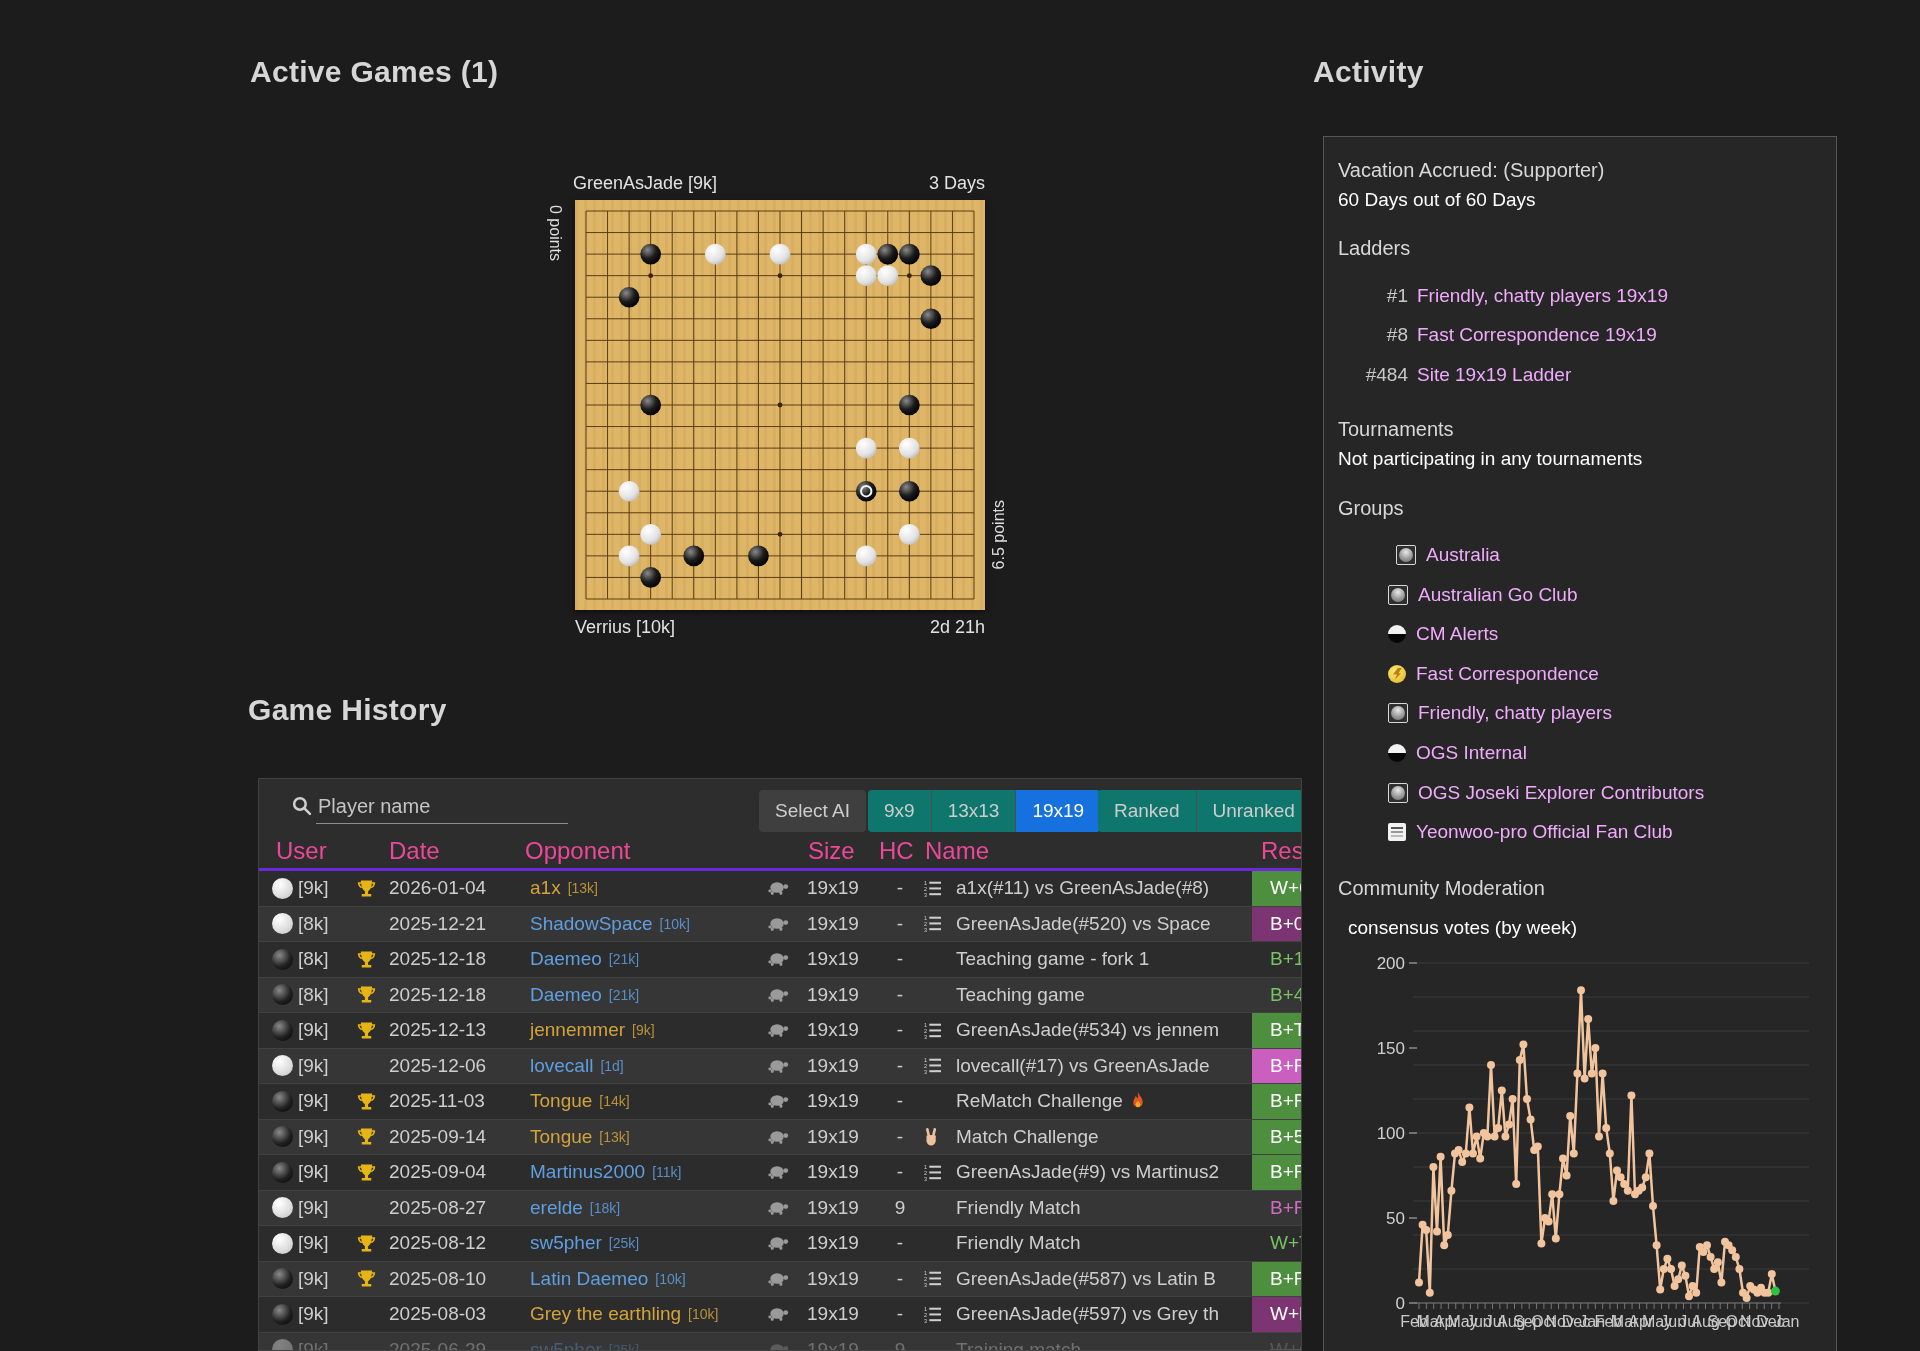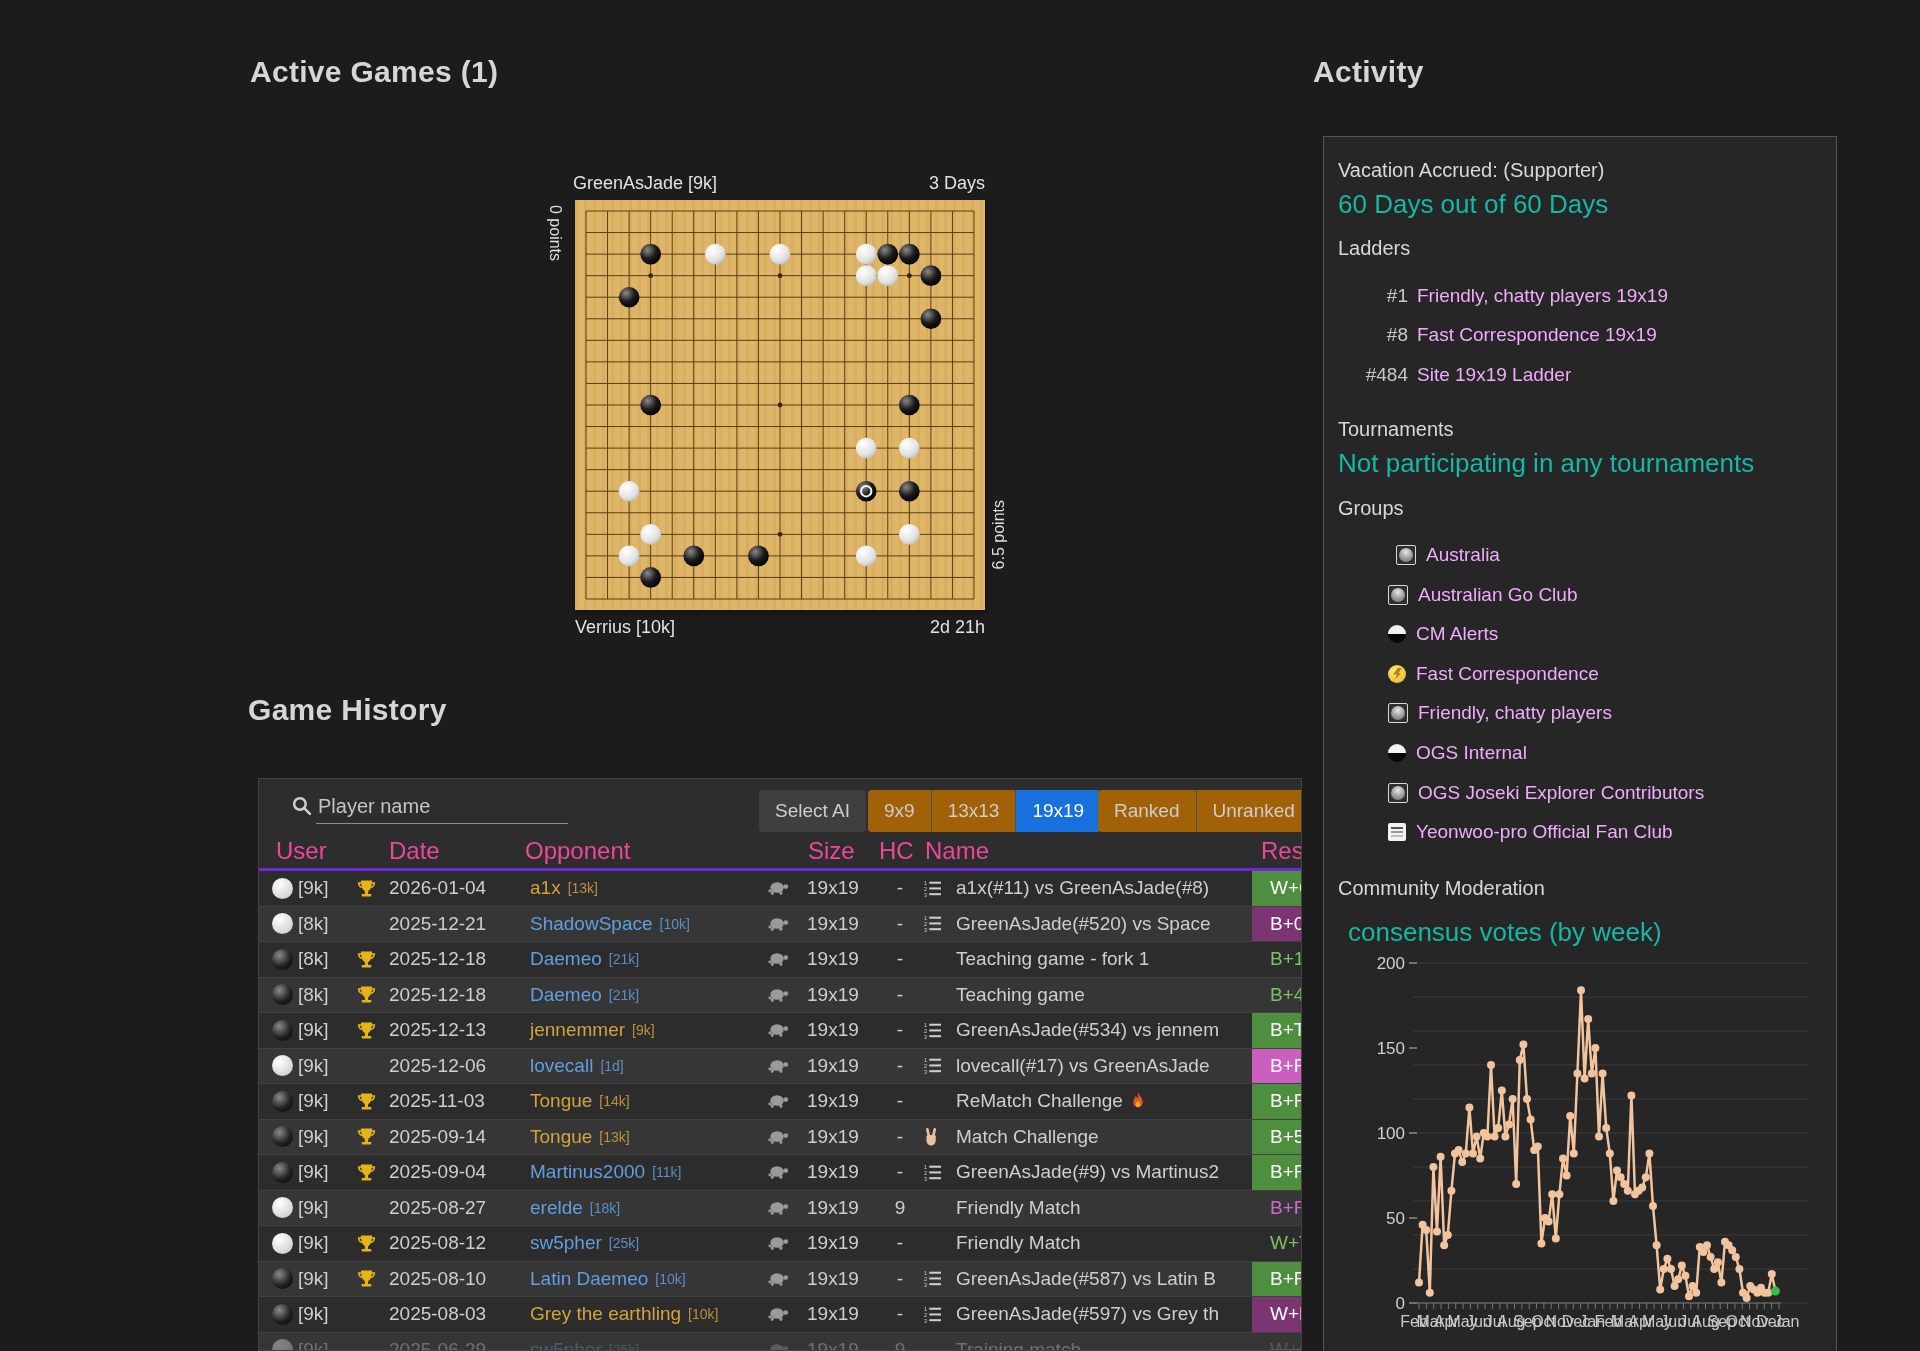--- a/index.html
+++ b/index.html
@@ -30,21 +30,21 @@
   #gh-search-icon{position:absolute;left:32px;top:16px}
   #gh-search{
     position:absolute;left:57px;top:10px;width:248px;height:32px;
     background:transparent;border:none;border-bottom:1px solid #8d8d8d;
     color:#e2e2e2;font-size:20px;font-family:"Liberation Sans",sans-serif;outline:none;
   }
   #gh-search::placeholder{color:#c4c4c4;opacity:1}
   .btn,.btn-group{position:absolute;top:11px;height:42px;box-sizing:border-box}
   .btn{background:#3f3f3f;border-radius:4px;color:#cdcdcd;font-size:19px;
        display:flex;align-items:center;justify-content:center;padding:0 16px;cursor:pointer}
-  .btn-group{display:flex;background:#a16207;border-radius:4px;overflow:hidden}
+  .btn-group{display:flex;background:#0f766e;border-radius:4px;overflow:hidden}
   .btn-group .seg{display:flex;align-items:center;justify-content:center;padding:0 16px;
        font-size:19px;color:#cdcdcd;border-right:1px solid #4e4e4e;cursor:pointer}
   .btn-group .seg:last-child{border-right:none}
   .btn-group .seg.active{background:#1670dd;color:#fff}
   #gh-header{position:relative;height:35px;font-size:24px;color:#ec4899;border-bottom:3px solid #6d28d9}
   #gh-header span{position:absolute;top:0;bottom:0;display:flex;align-items:center;white-space:nowrap}
   #gh-rows{position:relative}
   .gh-row{position:relative;height:34.5px;border-bottom:1px solid #414141;font-size:19px;color:#cecece}
   .gh-row:nth-child(even){background:#363636}
   .gh-row:nth-child(odd){background:#2c2c2c}
@@ -68,21 +68,21 @@
   .res-annulled{color:#8b8b8b;text-decoration:line-through}
   .nm-icon{margin-right:7px;display:inline-flex;align-items:center}
 
   
   #activity-panel{
     position:absolute;left:1323px;top:136px;width:514px;height:1260px;
     background:#262626;border:1px solid #555;box-sizing:border-box;
   }
   .ap{position:absolute;white-space:nowrap}
   .ap.bold{font-weight:normal;color:#d8d8d8;font-size:20px}
-  .ap.body{color:#14b8a6;font-size:26px}
+  .ap.body{color:#ffffff;font-size:19px}
   .ladder-item,.group-item{position:absolute;display:flex;align-items:center;font-size:19px}
   .ladder-num{display:inline-block;width:70px;text-align:right;margin-right:9px;color:#c9c9c9}
   a.link{color:#f0abfc;text-decoration:none;cursor:pointer}
   .gicon{width:18px;height:18px;display:inline-block;margin-right:10px;flex:none;position:relative}
   .gicon.stone-square{border:1.5px solid #d8d8d8;background:#2f2f2f;border-radius:2px}
   .gicon.stone-square::after{content:"";position:absolute;inset:2px;border-radius:50%;
       background:radial-gradient(circle at 50% 30%,#e9e9e9,#9a9a9a 55%,#6f6f6f)}
   .gicon.half-circle{border-radius:50%;background:linear-gradient(#f2f2f2 48%,#070707 52%)}
   .gicon.coin{border-radius:50%;background:radial-gradient(circle at 40% 35%,#ffe97a,#e0b31d)}
   .gicon.coin::after{content:"";position:absolute;left:5px;top:3px;width:9px;height:12px;background:#bc7e12;

